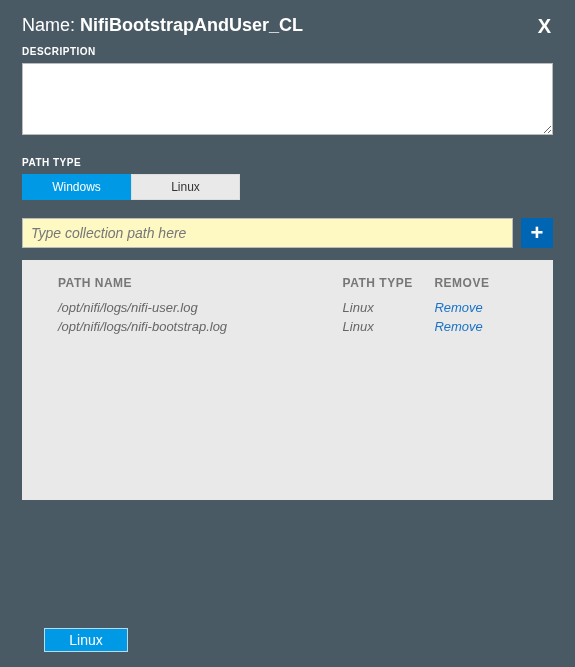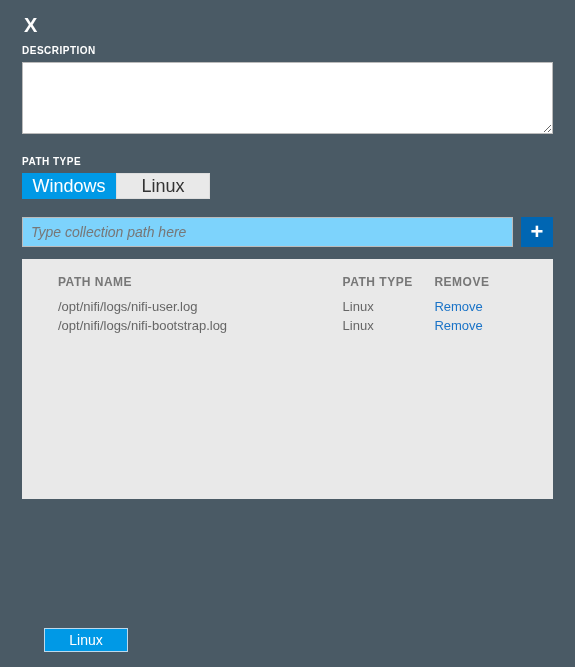--- a/index.html
+++ b/index.html
@@ -50,46 +50,46 @@
     background: #fff;
     font-family: inherit;
     font-size: 13px;
     padding: 4px;
   }
   .gap { margin-top: 18px; }
   .toggle-group {
     display: flex;
   }
   .toggle-btn {
-    width: 94px;
+    width: 109px;
     height: 26px;
     line-height: 24px;
     text-align: center;
-    font-size: 18px;
+    font-size: 12px;
     cursor: pointer;
     border: 1px solid #ddd;
     background: #e9e9e9;
     color: #333;
   }
   .toggle-btn.active {
     background: #0099e6;
     color: #fff;
     border-color: #0099e6;
   }
   .add-row {
     display: flex;
     gap: 8px;
     align-items: stretch;
   }
   .path-input {
     flex: 1;
     height: 30px;
     padding: 0 8px;
     font-size: 14px;
-    background: #7dd3fc;
+    background: #fef9c3;
     border: 1px solid #bbb;
     color: #666;
     font-style: italic;
   }
   .path-input::placeholder { color:#777; font-style: italic; }
   .add-btn {
     width: 32px;
     height: 30px;
     background: #0066b3;
     color: #fff;
@@ -118,20 +118,21 @@
     font-size: 12px;
     font-weight: 700;
     color: #777;
     letter-spacing: .5px;
     padding-bottom: 8px;
   }
   .paths-table td {
     padding: 2px 0;
     color: #666;
     font-size: 13px;
+    font-style: italic;
   }
   .remove-link {
     color: #1a73c7;
     cursor: pointer;
   }
   .save-btn {
     position: absolute;
     left: 44px;
     top: 628px;
     width: 84px;
@@ -144,20 +145,24 @@
     line-height: 22px;
     cursor: pointer;
   }
 </style>
 </head>
 <body>
 
 <div class="panel">
 
   <div class="header">
+    <div class="name-line">
+      <span>Name:</span>
+      <span class="value">NifiBootstrapAndUser_CL</span>
+    </div>
     <div class="close">X</div>
   </div>
 
   <div class="section-label">DESCRIPTION</div>
   <textarea class="description" value="" style=""></textarea>
 
   <div class="gap"></div>
   <div class="section-label">PATH TYPE</div>
   <div class="toggle-group">
     <div class="toggle-btn active">Windows</div>

